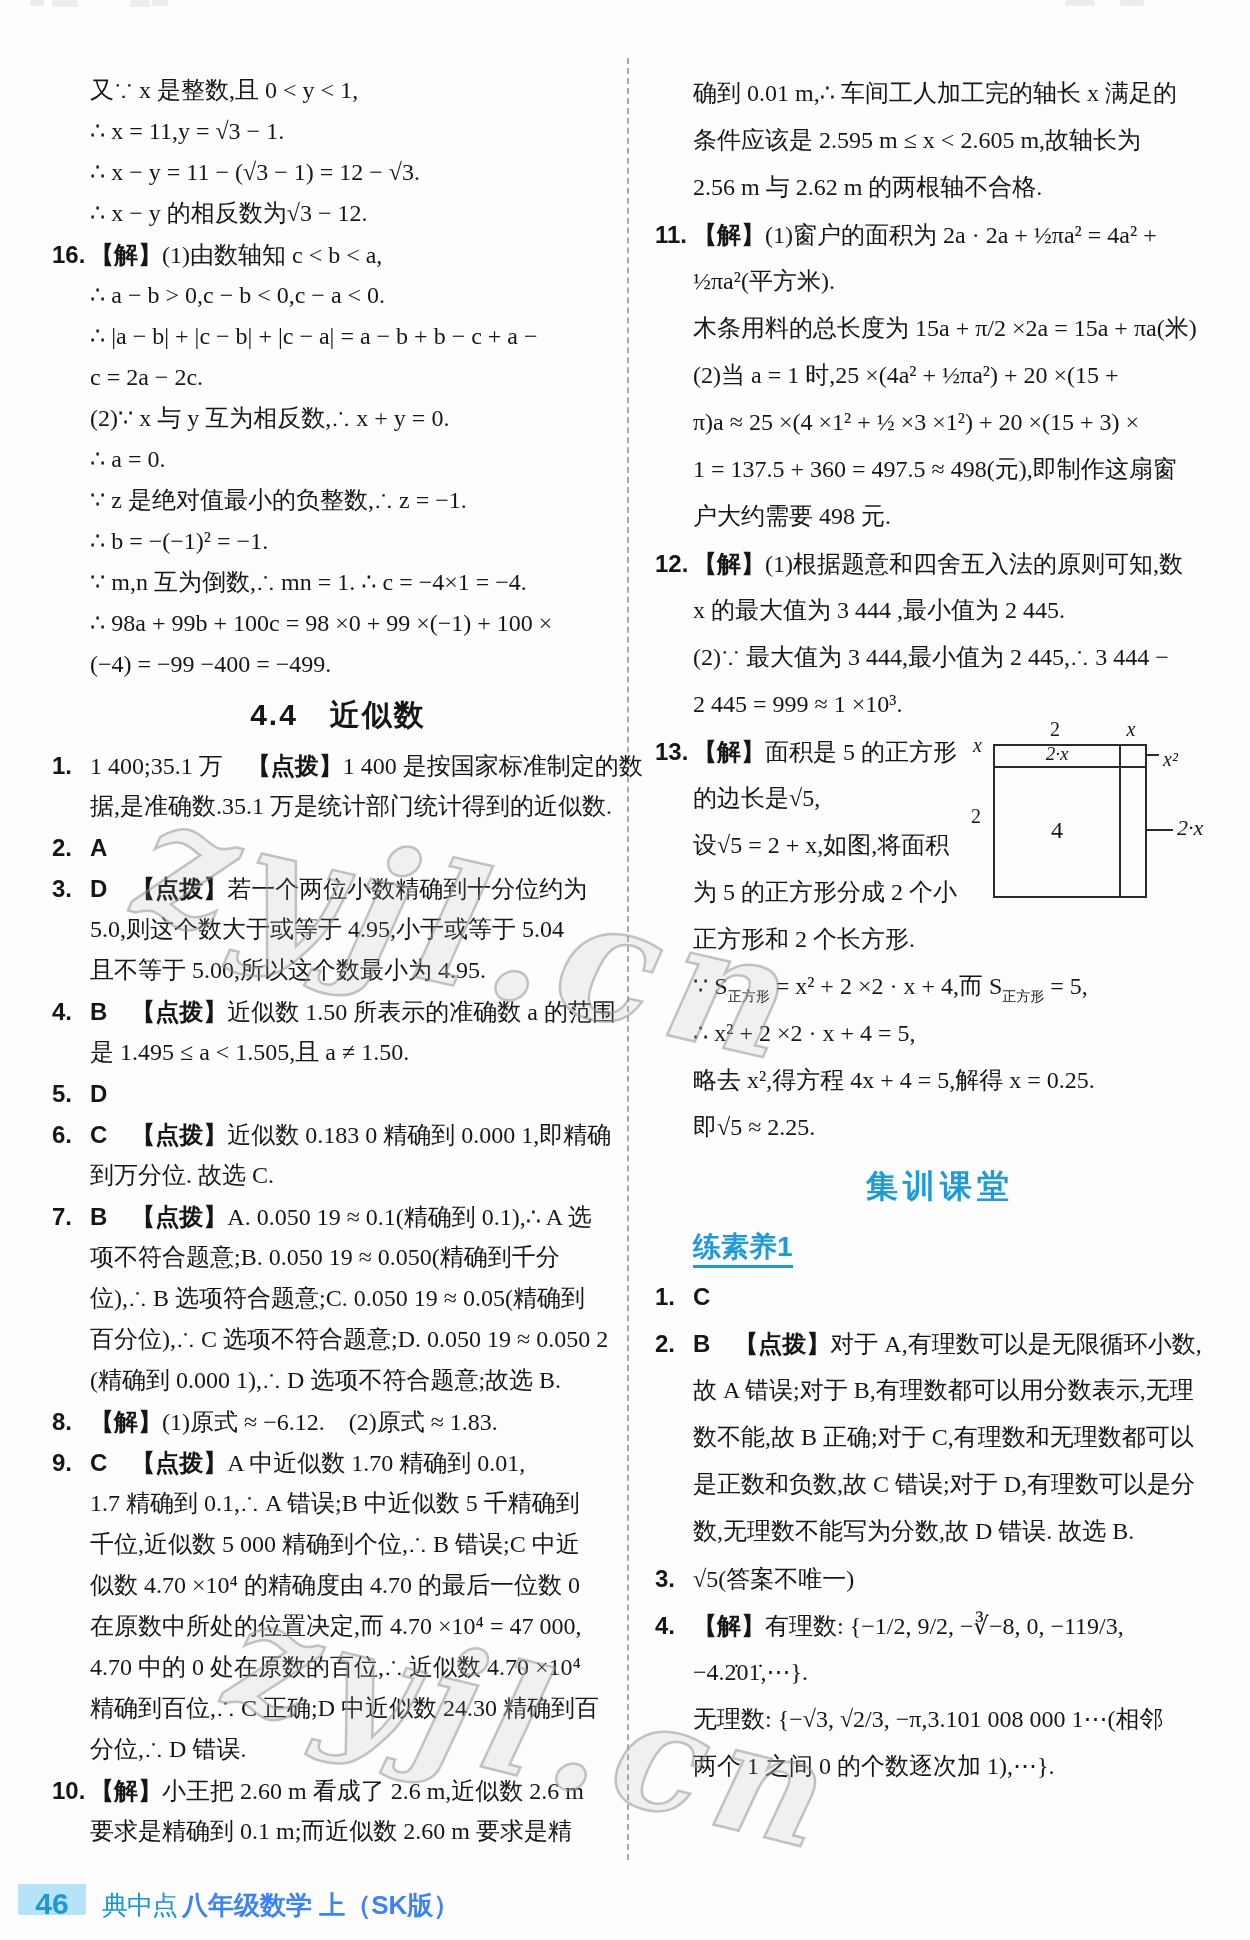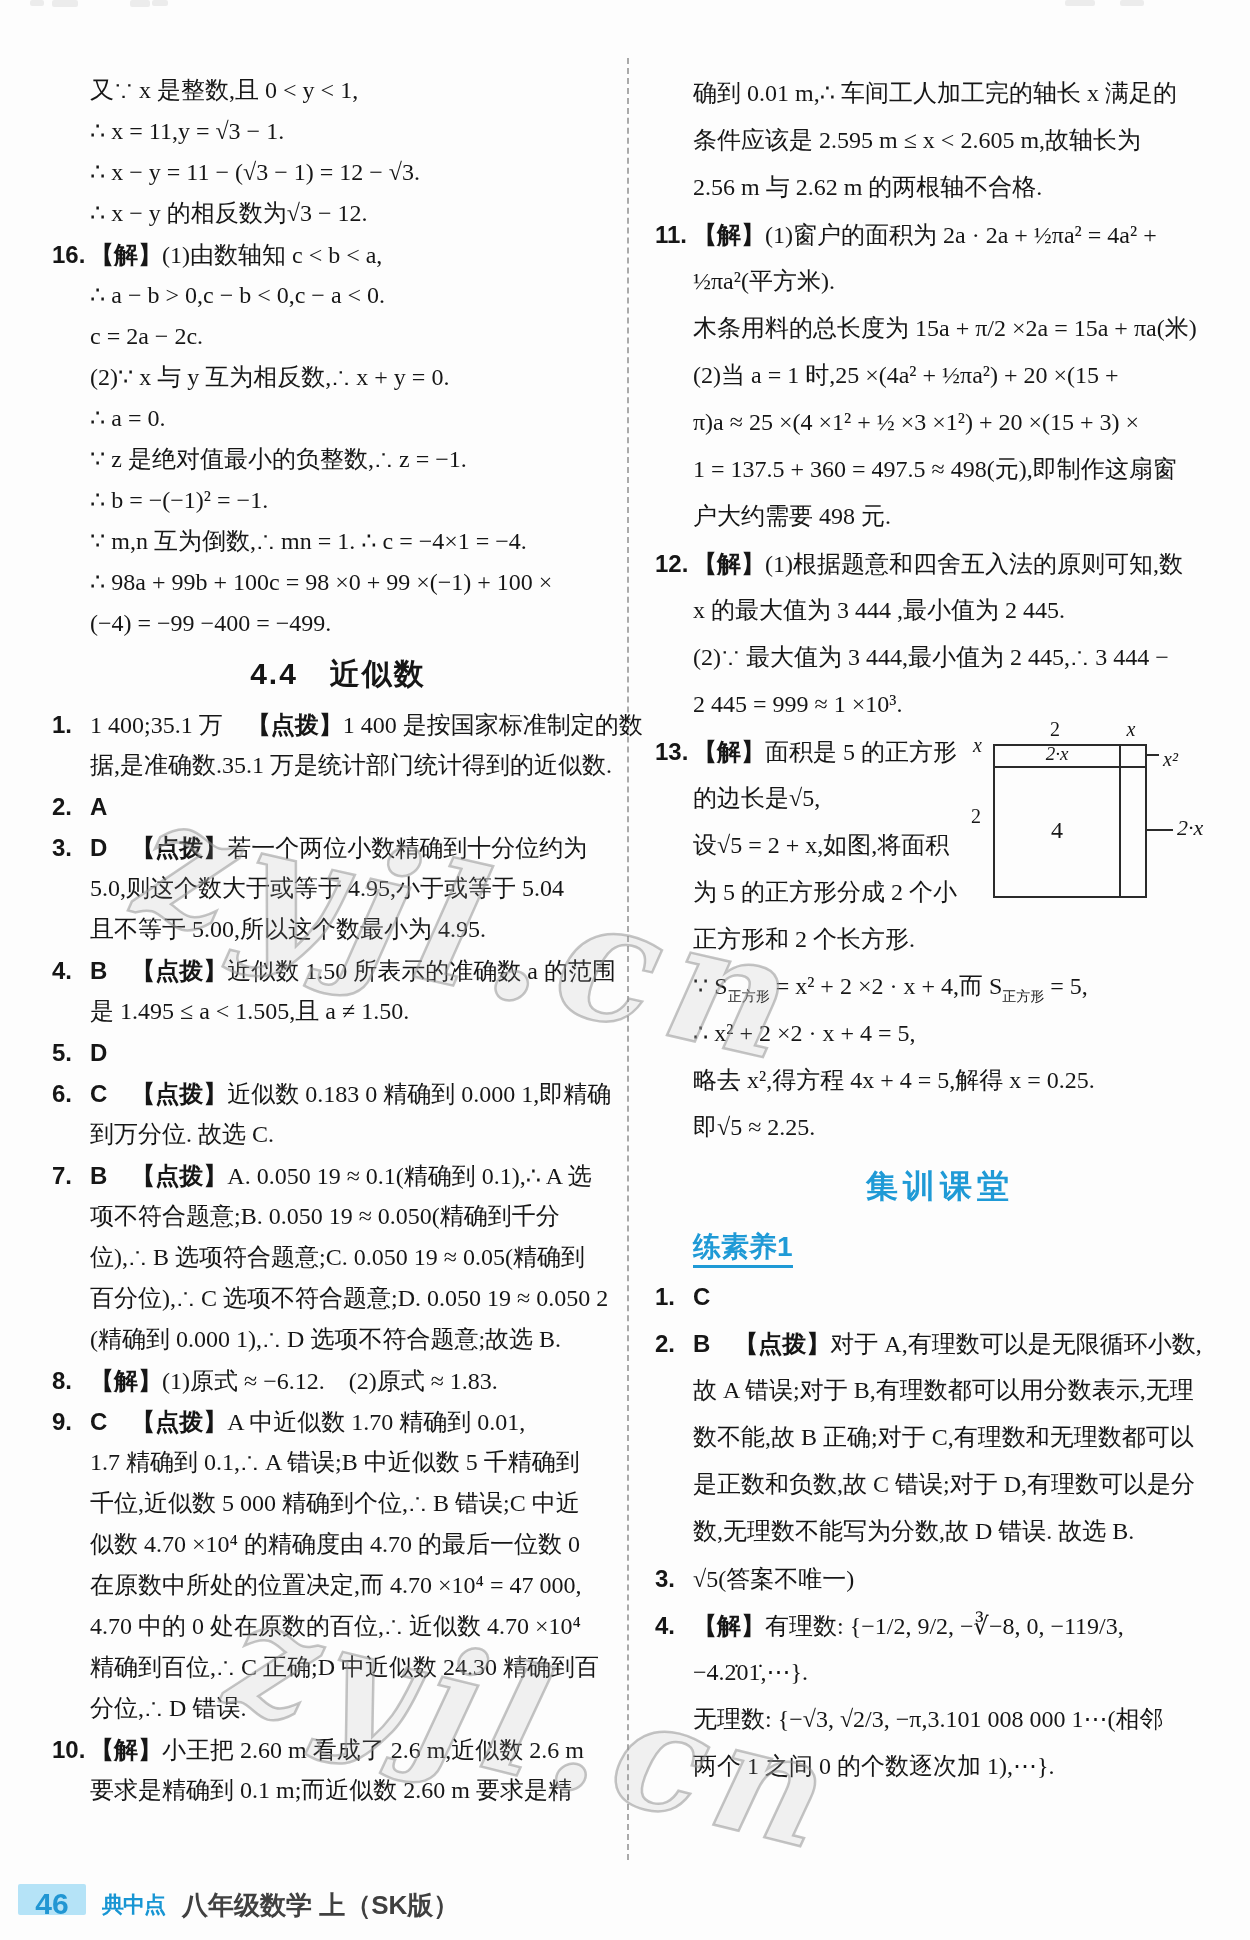--- a/index.html
+++ b/index.html
@@ -47,23 +47,23 @@
   .fig-leader-x2{left:160px;top:34px;width:14px;}
   .fig-leader-2x{left:160px;top:109px;width:28px;}
   .fig-label-x2{position:absolute;left:178px;top:28px;font-style:italic;}
   .fig-label-2x{position:absolute;left:192px;top:95px;font-style:italic;font-size:22px;}
 
   
   .page-badge{position:absolute;left:18px;top:1884px;width:68px;height:31px;background:#b5e3f7;
               color:#2196d3;font-family:"Liberation Sans",sans-serif;font-weight:bold;font-size:30px;
               text-align:center;line-height:40px;border-radius:2px;}
   .footer-logo{position:absolute;left:102px;top:1886px;color:#1795d3;
-               font-family:"Liberation Sans",sans-serif;font-weight:bold;font-size:22px;
+               font-family:"Liberation Sans",sans-serif;font-weight:normal;font-size:26px;
                letter-spacing:-1px;line-height:38px;}
-  .book-title{position:absolute;left:182px;top:1886px;color:#404040;
+  .book-title{position:absolute;left:182px;top:1886px;color:#3b82f6;
               font-family:"Liberation Sans",sans-serif;font-weight:600;font-size:26px;line-height:38px;}
 </style>
 </head>
 <body>
 
 <div class="page">
 
   <div class="artifact" style="left:30px;top:0;width:14px;height:6px;"></div>
   <div class="artifact" style="left:52px;top:0;width:26px;height:7px;"></div>
   <div class="artifact" style="left:130px;top:0;width:20px;height:7px;"></div>
@@ -76,20 +76,21 @@
 
   <div class="divider"></div>
 
   <div class="col" id="left-col">
       <div class="line"><span class="">又∵ x 是整数,且 0 &lt; y &lt; 1,</span></div>
       <div class="line"><span class="">∴ x = 11,y = √3 − 1.</span></div>
       <div class="line"><span class="">∴ x − y = 11 − (√3 − 1) = 12 − √3.</span></div>
       <div class="line"><span class="">∴ x − y 的相反数为√3 − 12.</span></div>
       <div class="line"><span class="b num">16.</span><span class="b">【解】</span><span class="">(1)由数轴知 c &lt; b &lt; a,</span></div>
       <div class="line"><span class="">∴ a − b &gt; 0,c − b &lt; 0,c − a &lt; 0.</span></div>
+      <div class="line"><span class="">∴ |a − b| + |c − b| + |c − a| = a − b + b − c + a −</span></div>
       <div class="line"><span class="">c = 2a − 2c.</span></div>
       <div class="line"><span class="">(2)∵ x 与 y 互为相反数,∴ x + y = 0.</span></div>
       <div class="line"><span class="">∴ a = 0.</span></div>
       <div class="line"><span class="">∵ z 是绝对值最小的负整数,∴ z = −1.</span></div>
       <div class="line"><span class="">∴ b = −(−1)² = −1.</span></div>
       <div class="line"><span class="">∵ m,n 互为倒数,∴ mn = 1. ∴ c = −4×1 = −4.</span></div>
       <div class="line"><span class="">∴ 98a + 99b + 100c = 98 ×0 + 99 ×(−1) + 100 ×</span></div>
       <div class="line"><span class="">(−4) = −99 −400 = −499.</span></div>
       <div class="line h-section"><span class="b">4.4　近似数</span></div>
       <div class="line"><span class="b num">1.</span><span class="">1 400;35.1 万    </span><span class="b">【点拨】</span><span class="">1 400 是按国家标准制定的数</span></div>

